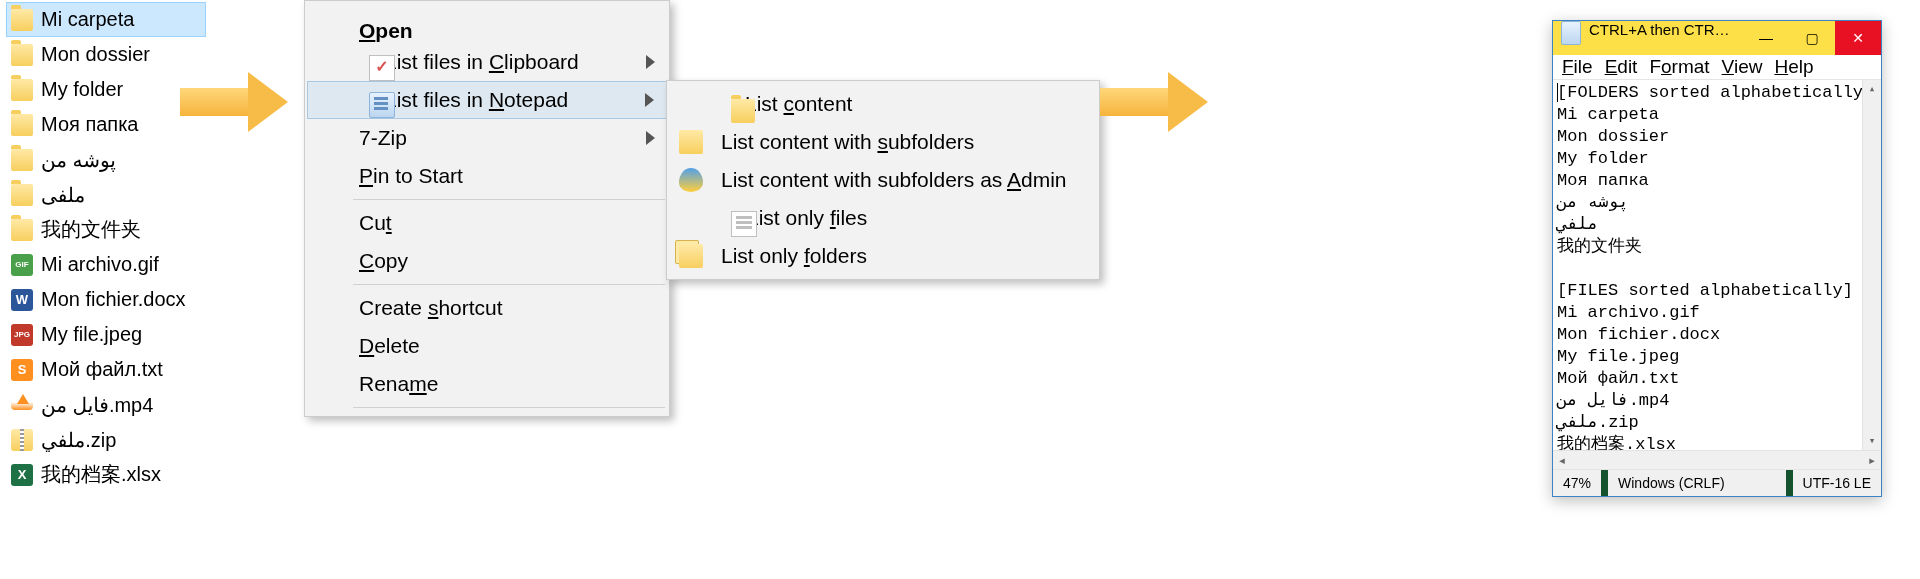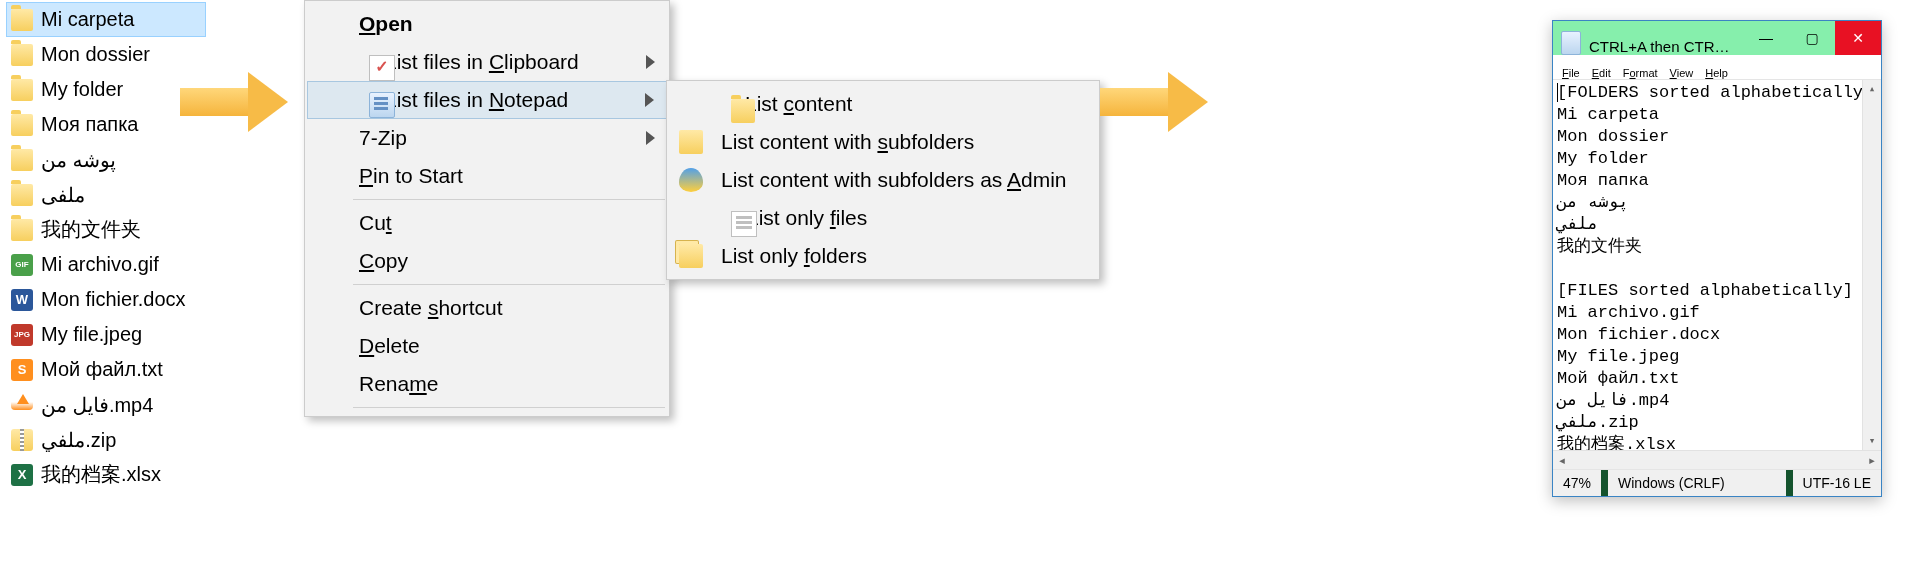--- a/index.html
+++ b/index.html
@@ -102,21 +102,21 @@
   }
   .m-item.hl, .sm-item.hl { background:#dde8f0; border:1px solid #a8c7e0; height:36px; padding-left:51px; padding-right:13px;}
   .m-item .u, .sm-item .u, .mb-item .u { text-decoration: underline; }
   .m-sep { height:1px; background:#d0d0d0; margin:4px 2px 4px 46px; }
   .m-item .arrow-r, .sm-item .arrow-r{
     position:absolute; right:12px; top:50%; transform:translateY(-50%);
     border-top:7px solid transparent;
     border-bottom:7px solid transparent;
     border-left:9px solid #555;
   }
-  .m-item.bold { font-weight:700; }
+  .m-item.bold { font-weight:700;align-items:flex-end; }
   .m-ico, .sm-ico {
     position:absolute; left:10px; top:50%; width:24px; height:24px; transform:translateY(-50%);
   }
   .ico-clip{background:#fff;border:1px solid #bfbfbf;position:relative}
   .ico-clip::after{content:"✓";position:absolute;inset:0;color:#d9534f;font:700 16px/22px Arial;text-align:center}
   .ico-note{background:linear-gradient(#e8f2ff,#bcd6ef);border:1px solid #8cb3d9;border-radius:2px;position:relative}
   .ico-note::before{content:"";position:absolute;left:4px;top:4px;width:14px;height:3px;background:#6490c4;box-shadow:0 5px #6490c4,0 10px #6490c4;}
   .ico-folder-o{background:linear-gradient(#ffe9a6,#f7cf5e);border-radius:2px;position:relative}
   .ico-folder-o::before{content:"";position:absolute;left:0;top:-4px;width:10px;height:4px;background:#f7cf5e;border-radius:2px 2px 0 0}
   .ico-tree{background:linear-gradient(#ffe9a6,#f7cf5e);border-radius:2px}
@@ -128,33 +128,33 @@
   
   .np {
     position:absolute; right:10px; top:20px;
     width:328px; height:475px;
     border:1px solid #3a84c4;
     background:#fff;
     box-shadow:0 4px 14px rgba(0,0,0,.25);
     display:flex; flex-direction:column;
   }
   .np-title{
-    height:34px; background:#86efac;
-    display:flex; align-items:flex-end;
+    height:34px; background:#fde047;
+    display:flex; align-items:flex-start;
     font-size:15px; color:#000;
   }
   .np-title .np-icon{
     width:18px;height:22px;margin:0 8px;
     background:linear-gradient(#e8f2ff,#bcd6ef);border:1px solid #8cb3d9;border-radius:2px;
   }
   .np-title .np-caption{flex:1;white-space:nowrap;overflow:hidden;text-overflow:ellipsis}
   .np-btns{display:flex;height:100%;}
   .np-btn{width:46px;display:flex;align-items:center;justify-content:center;color:#000;font-size:14px}
   .np-btn.close{background:#e81123;color:#fff}
-  .np-menubar{height:24px;border-bottom:1px solid #e5e5e5;font-size:11px;display:flex;align-items:flex-end;padding:0 4px;gap:2px}
+  .np-menubar{height:24px;border-bottom:1px solid #e5e5e5;font-size:19px;display:flex;align-items:center;padding:0 4px;gap:2px}
   .mb-item{padding:0 5px;cursor:default}
   .np-body{
     flex:1;
     font-family:"Consolas","Courier New",monospace;
     font-size:17px; line-height:22px;
     padding:2px 4px;
     white-space:pre;
     overflow:hidden;
     position:relative;
   }

